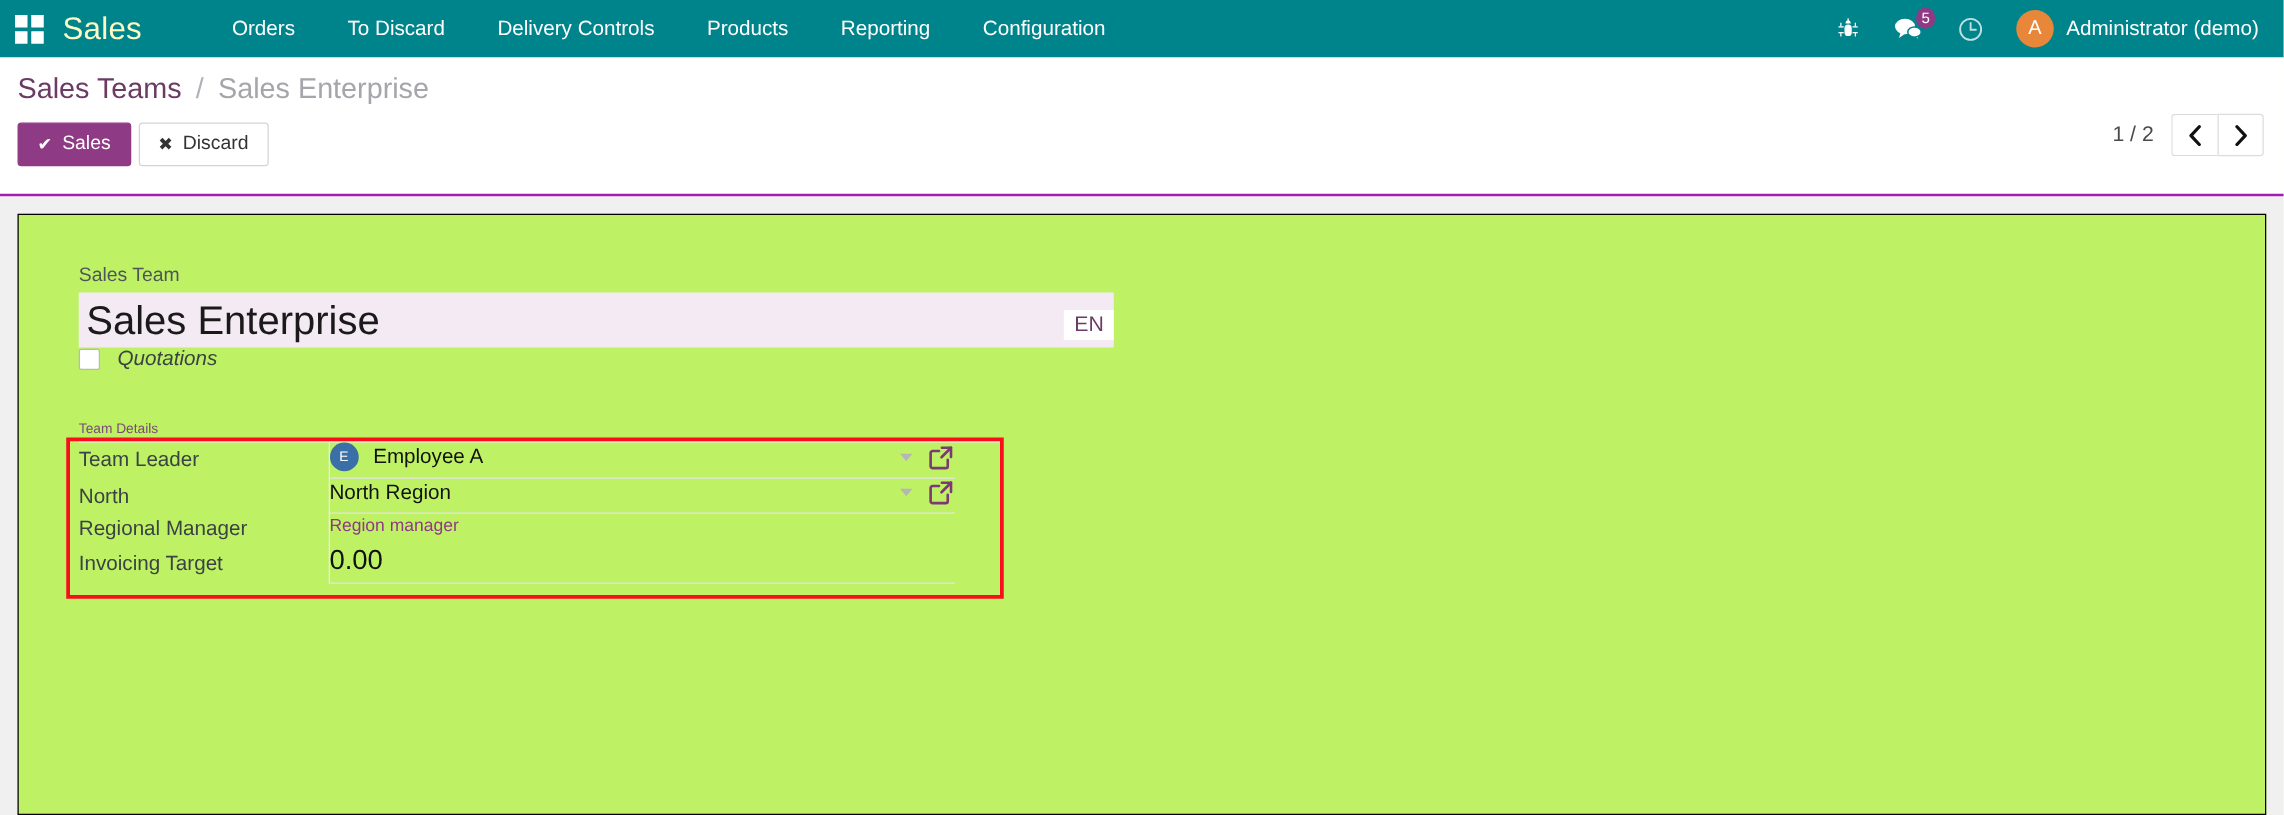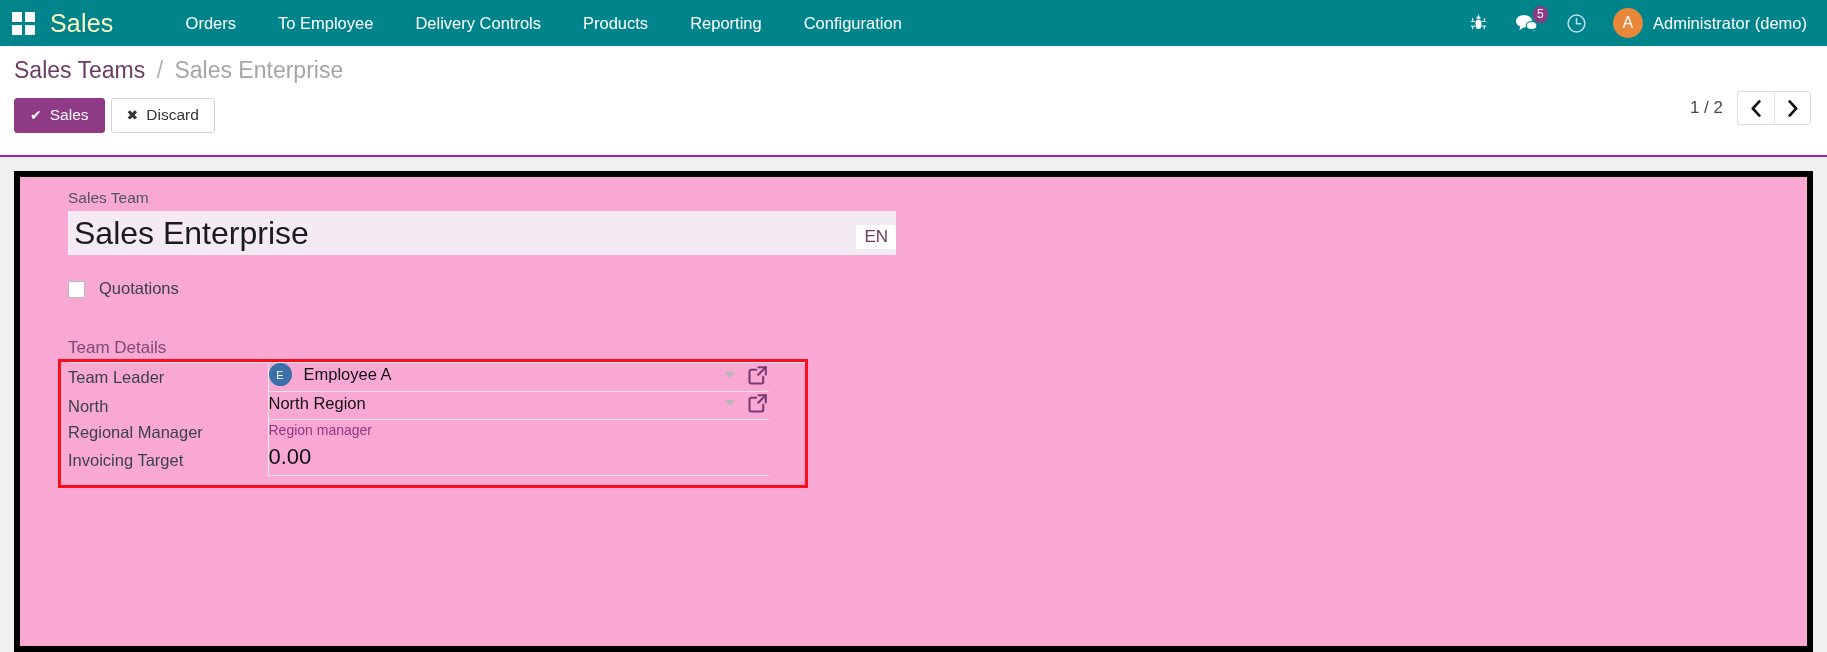--- a/index.html
+++ b/index.html
@@ -177,24 +177,24 @@
   .pager-btn:last-child { border-radius: 0 3px 3px 0; }
 
   
   .sheet-bg {
     background: #f0f0f0;
     padding: 14px 14px 0 14px;
     height: calc(652px - 46px - 111px);
     overflow: hidden;
   }
   .sheet {
-    background: #f9a8d4;
-    border: 6px solid #000000;
+    background: #bef264;
+    border: 1px solid #000000;
     height: 100%;
-    padding: 12px 0 0 48px;
+    padding: 40px 0 0 48px;
     overflow: hidden;
   }
 
   .field-label-sm {
     font-size: 15.5px;
     color: #4f5659;
     margin-bottom: 4px;
   }
 
   .title-wrap { position: relative; width: 828px; }
@@ -219,41 +219,41 @@
     color: #6b3b63;
     font-size: 17px;
     padding: 3px 8px 4px;
     line-height: 1;
     cursor: pointer;
     margin-top: 28px;
   }
 
   .checkbox-row {
     display: flex;
-    align-items: flex-end;
-    margin-top: 24px;
+    align-items: center;
+    font-style: italic;
   }
   .cbox {
     width: 17px; height: 17px;
     border: 1px solid #b9b9b9;
     background: #ffffff;
     border-radius: 2px;
     cursor: pointer;
     flex: 0 0 auto;
   }
   .cbox-label {
     font-size: 16.5px;
     color: #3b4245;
     margin-left: 14px;
     cursor: pointer;
   }
 
   .section-title {
     margin-top: 40px;
-    font-size: 17px;
+    font-size: 11px;
     color: #7b4b74;
     border-bottom: 1px solid #eceaed;
     padding-bottom: 4px;
     width: 740px;
   }
 
   
   .hl-wrap { position: relative; width: 750px; }
   .hl-box {
     position: absolute;
@@ -352,21 +352,21 @@
     <i></i>
     <i></i>
     <i></i>
     <i></i>
   </div>
 
   <div class="brand">Sales</div>
 
   <div class="nav-menu">
     <div class="nav-item">Orders</div>
-    <div class="nav-item">To Employee</div>
+    <div class="nav-item">To Discard</div>
     <div class="nav-item">Delivery Controls</div>
     <div class="nav-item">Products</div>
     <div class="nav-item">Reporting</div>
     <div class="nav-item">Configuration</div>
   </div>
 
   <div class="nav-right">
     <div class="nav-icon">
       <svg width="17" height="18" viewBox="0 0 17 18" fill="none">
         <path d="M8.5 2.2c1.1 0 2 .9 2 2v.5H6.5v-.5c0-1.1.9-2 2-2z" fill="#fff"></path>

